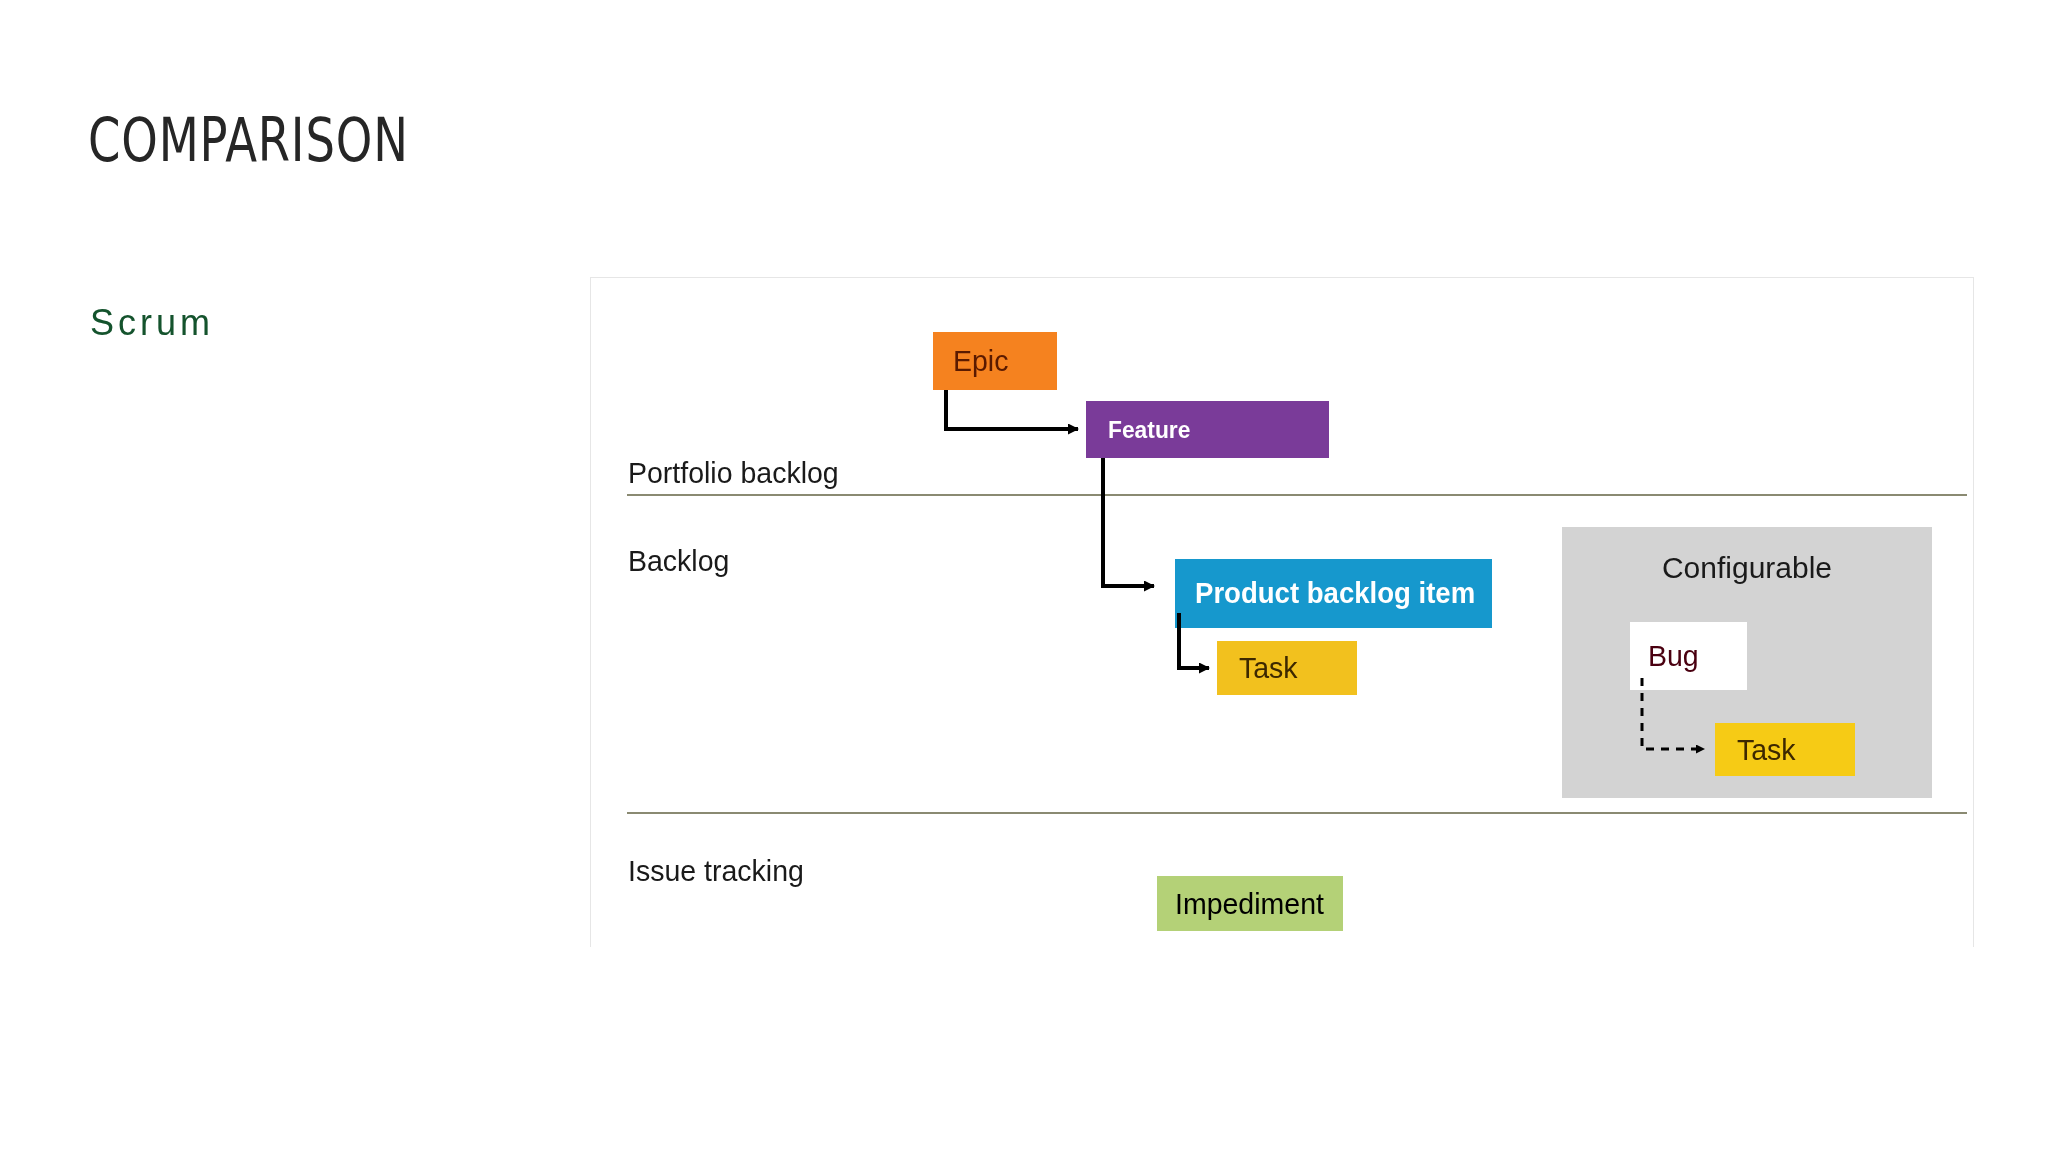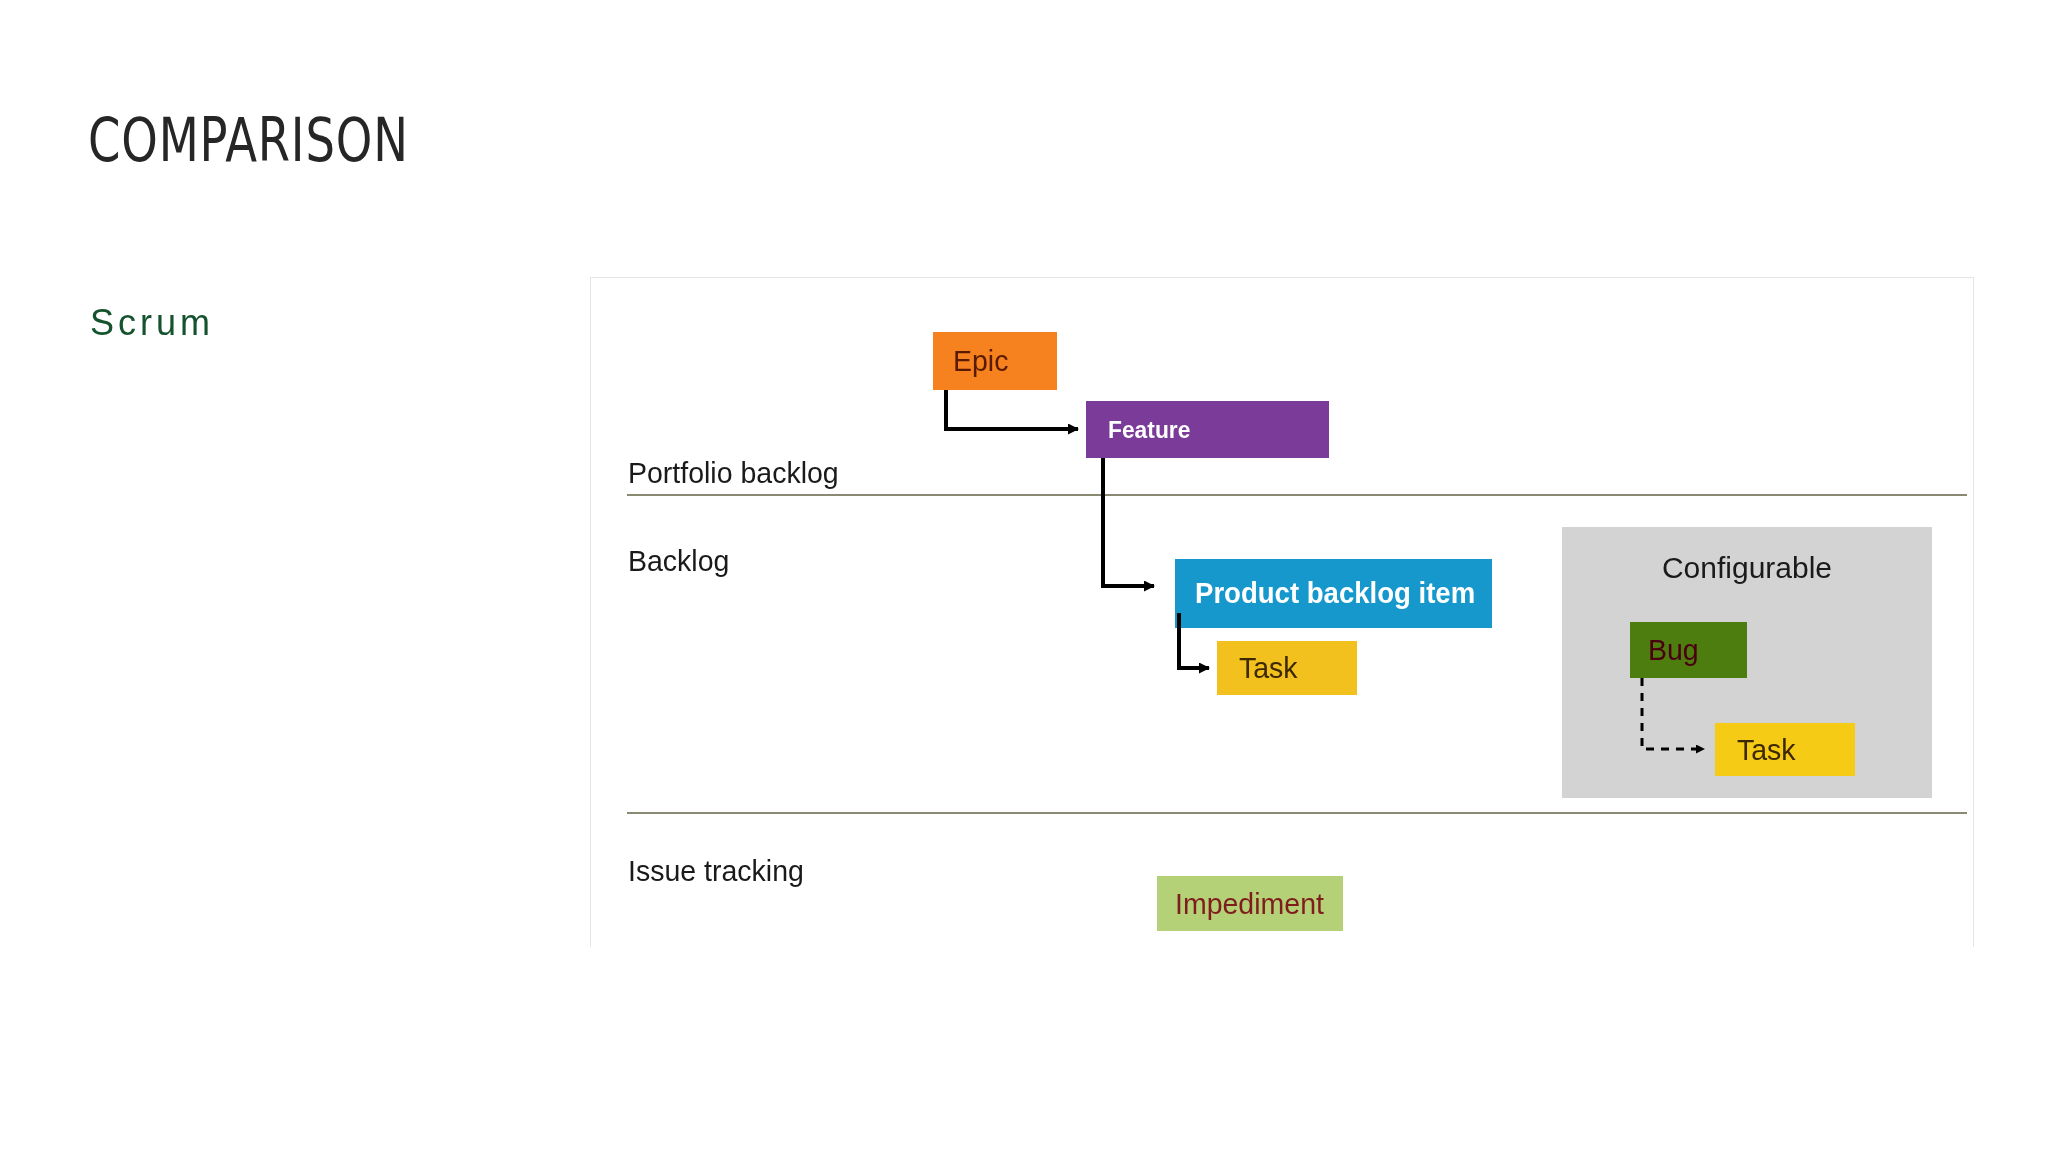--- a/index.html
+++ b/index.html
@@ -126,21 +126,21 @@
   #box-task-scrum {
     left: 626px; top: 363px; width: 140px; height: 54px;
     background: #F2C11E;
     color: #3d2800;
     font-size: 30px;
     padding-left: 22px;
   }
   #box-impediment {
     left: 566px; top: 598px; width: 186px; height: 55px;
     background: #B4D177;
-    color: #7f1d1d;
+    color: #000000;
     font-size: 30px;
     padding-left: 18px;
   }
 
   
   #group-configurable {
     position: absolute;
     left: 971px;
     top: 249px;
     width: 370px;
@@ -152,22 +152,22 @@
     left: 0; right: 0;
     top: 24px;
     text-align: center;
     font-family: "Liberation Sans Narrow", "Liberation Sans", sans-serif;
     font-size: 30px;
     color: #1a1a1a;
     white-space: nowrap;
   }
   #box-bug {
     position: absolute;
-    left: 68px; top: 95px; width: 117px; height: 56px;
-    background: #4d7c0f;
+    left: 68px; top: 95px; width: 117px; height: 68px;
+    background: #ffffff;
     color: #4a0010;
     font-size: 30px;
     display: flex; align-items: center;
     padding-left: 18px;
     box-sizing: border-box;
     font-family: "Liberation Sans Narrow", "Liberation Sans", sans-serif;
     white-space: nowrap;
   }
   #box-task-configurable {
     position: absolute;

